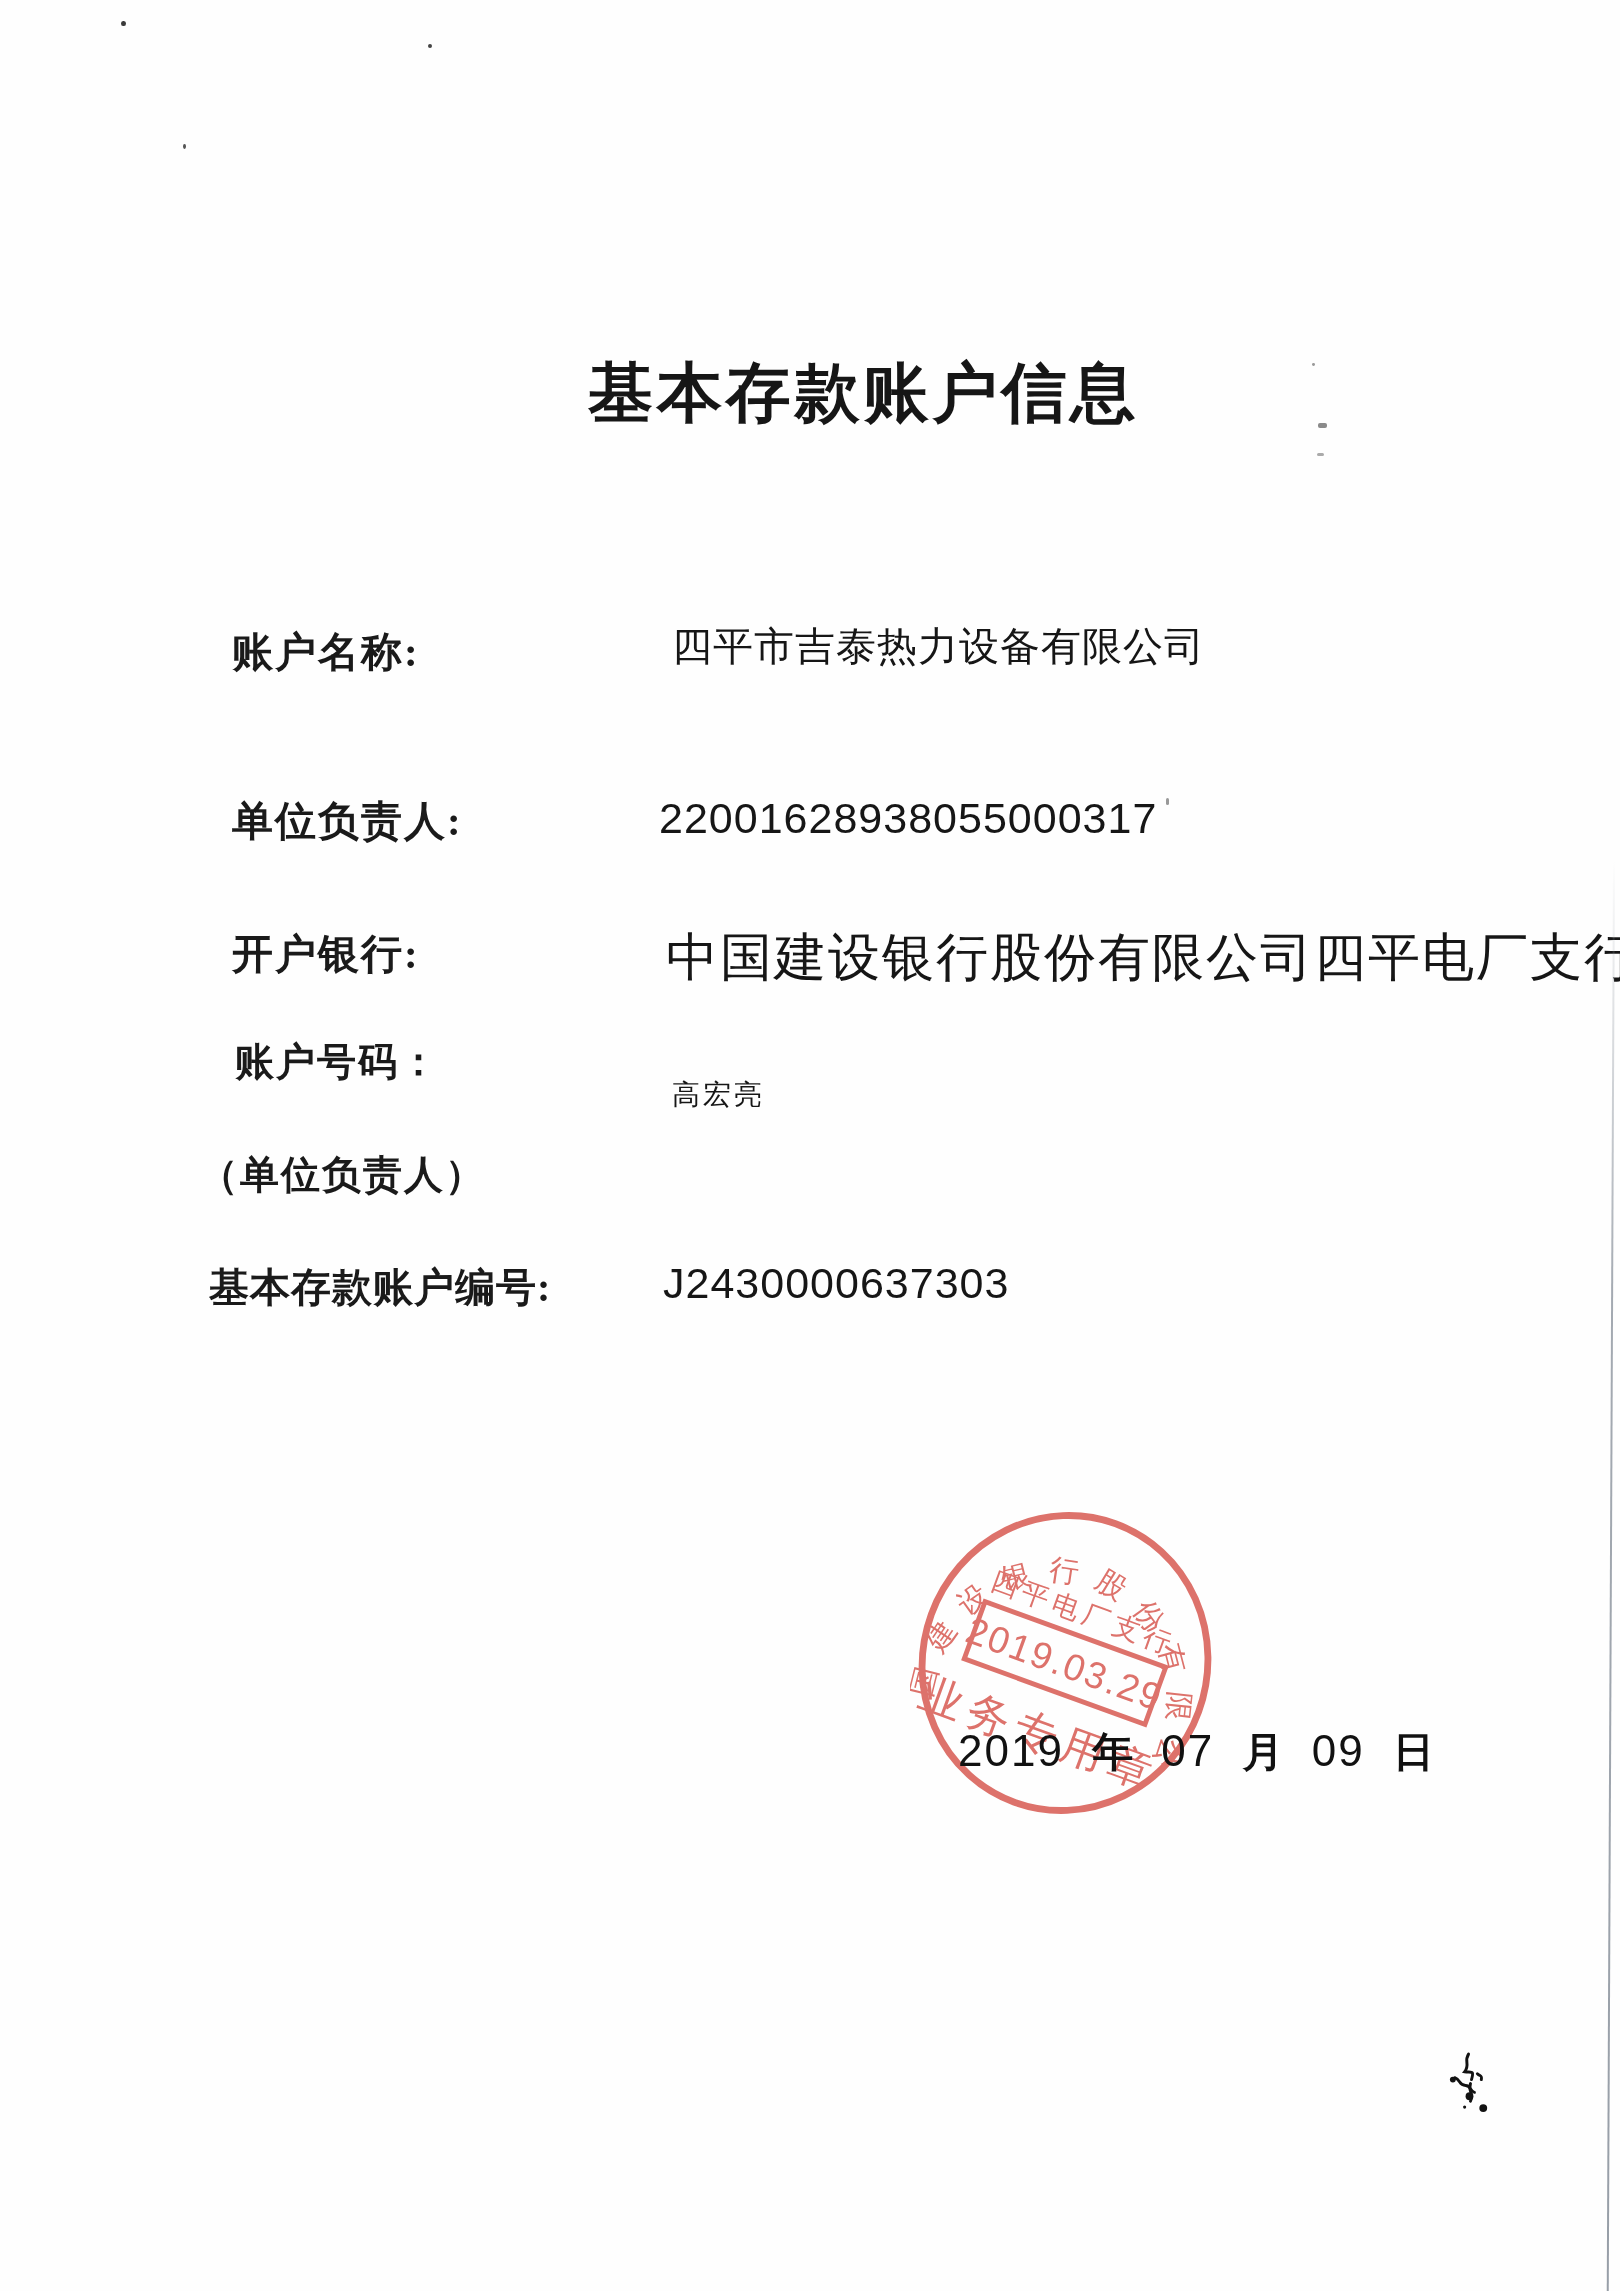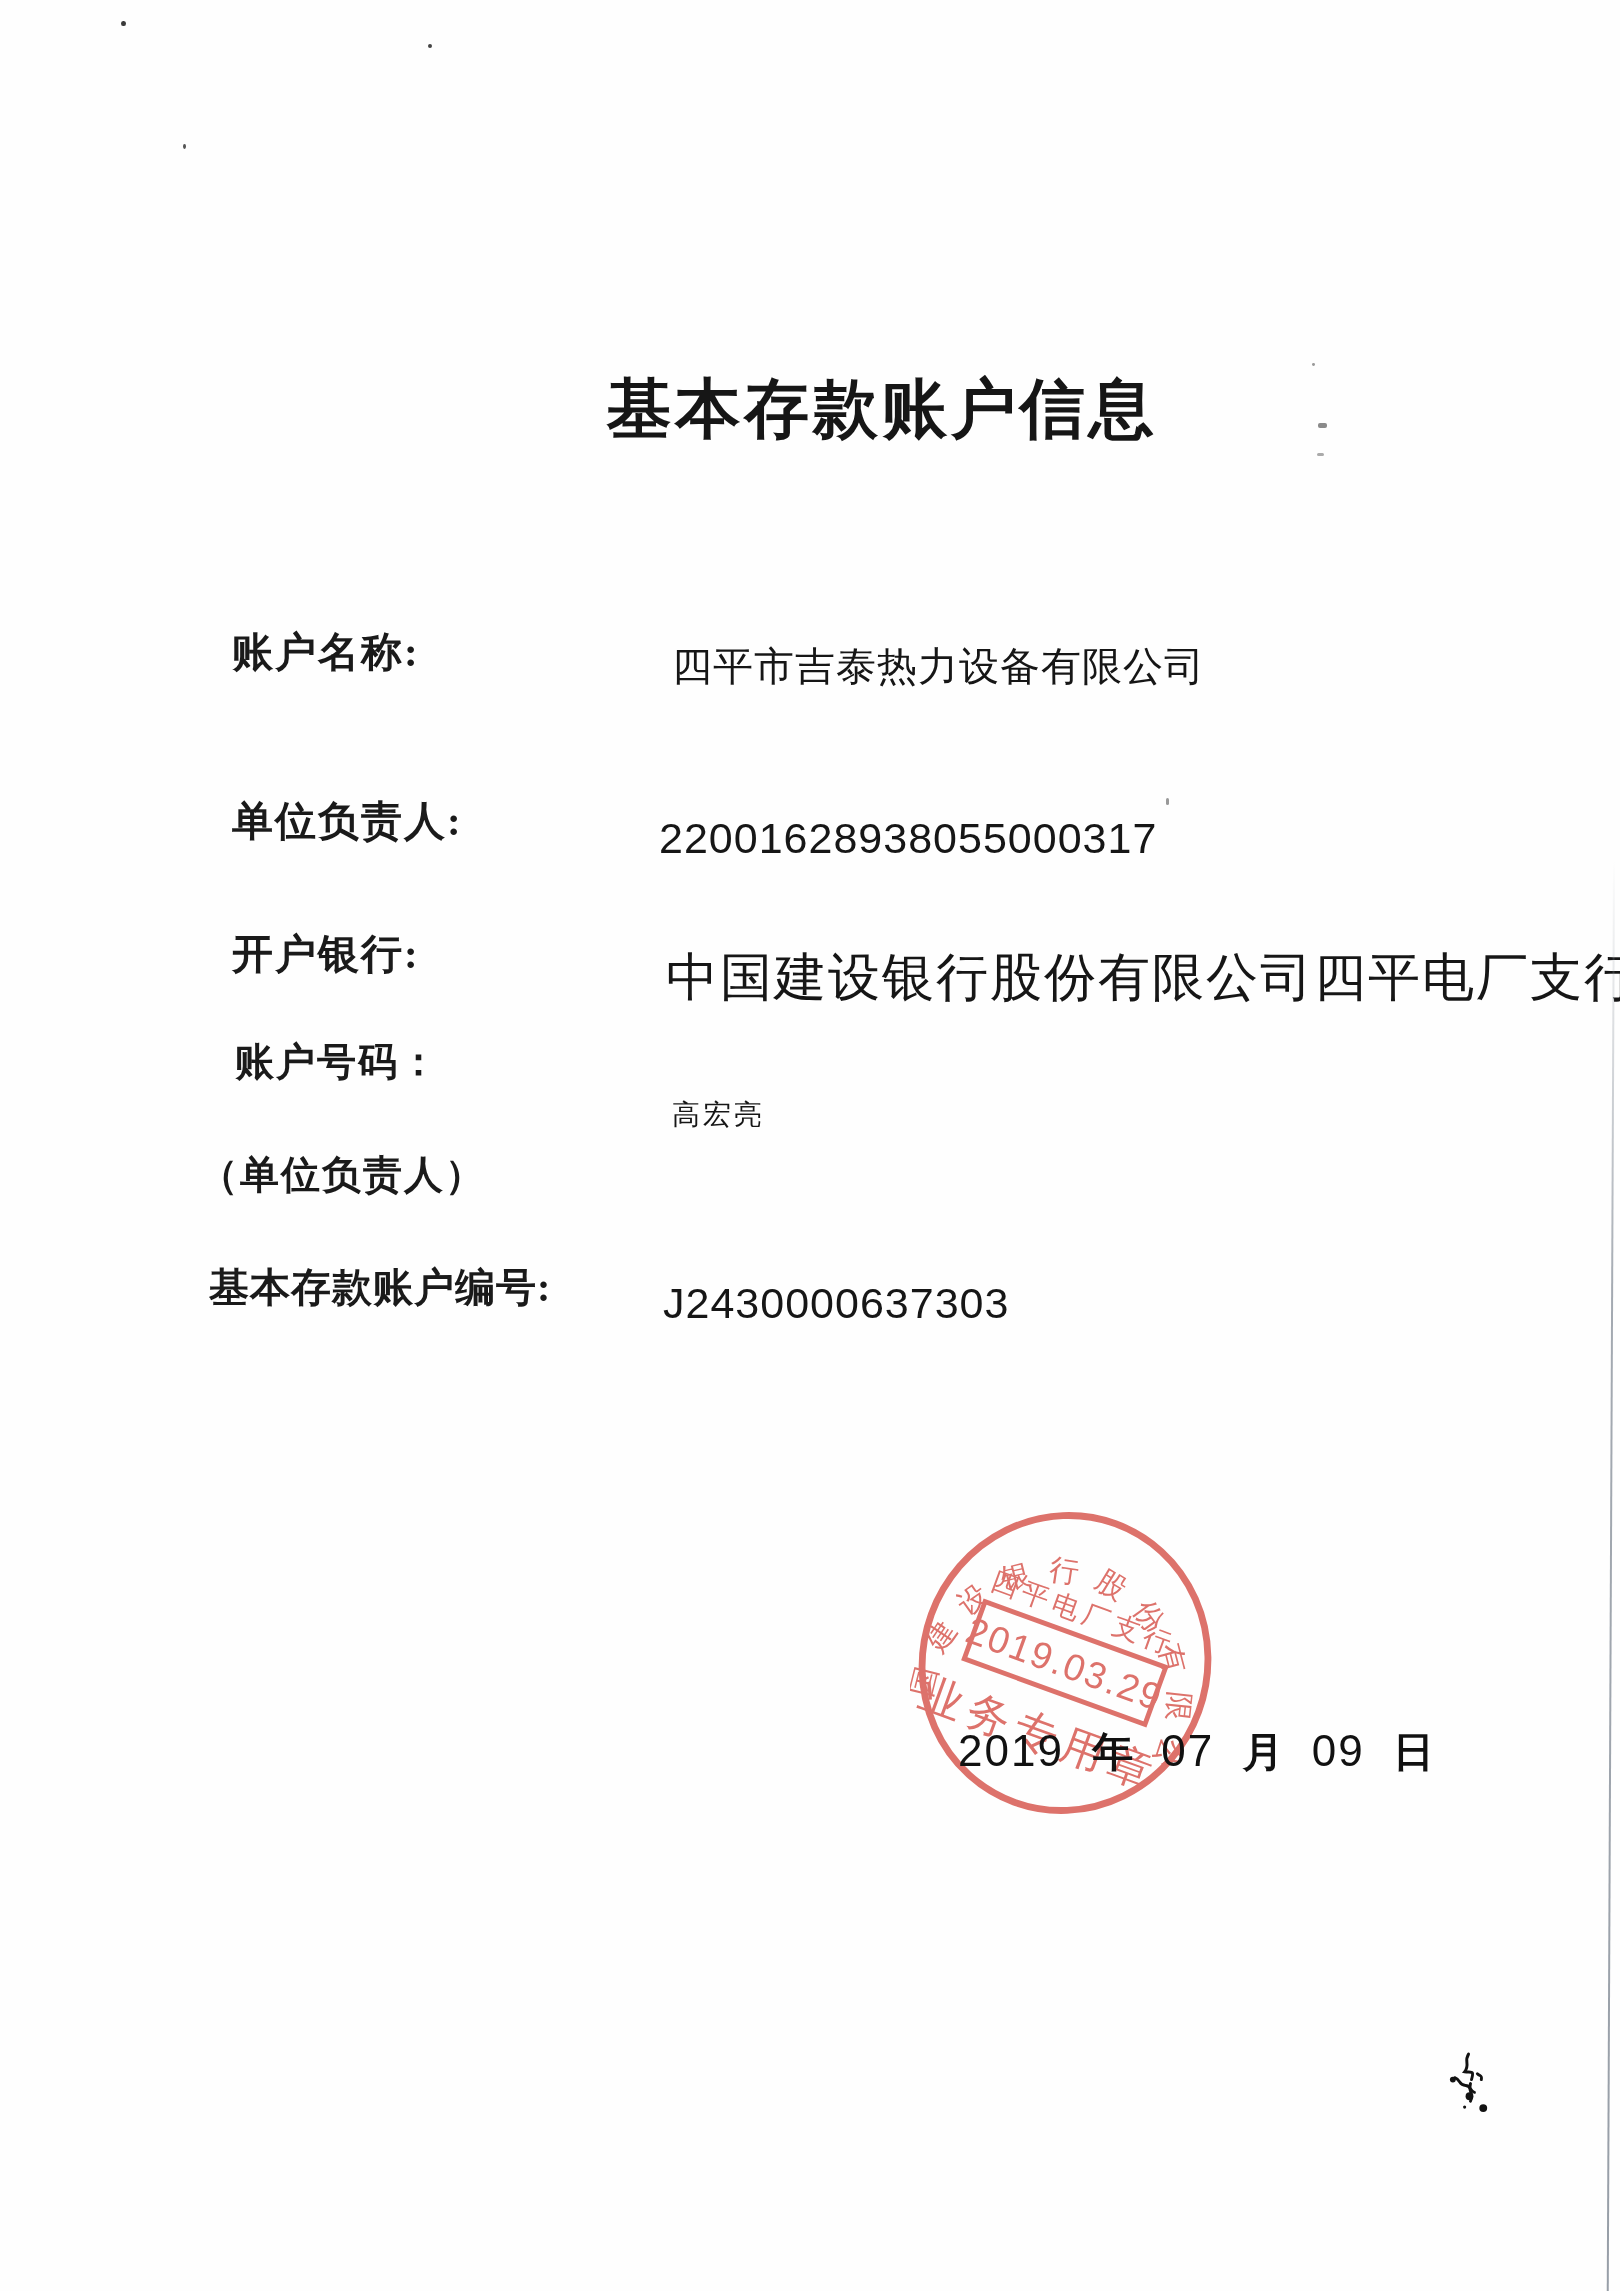--- a/index.html
+++ b/index.html
@@ -5,32 +5,32 @@
   html,body{margin:0;padding:0;background:#e8e8e8;}
   .page{
     position:relative;
     width:1620px;height:2292px;
     background:#fefefe;
     overflow:hidden;
     font-family:"Liberation Serif","DejaVu Serif",serif;
     color:#1c1c1c;
   }
   .doc-title{
-    position:absolute;left:588px;top:365px;width:588px;
+    position:absolute;left:588px;top:349px;width:588px;
     font-size:65px;font-weight:bold;letter-spacing:3.9px;
-    text-align:center;white-space:nowrap;
+    white-space:nowrap;
     color:#161616;
   }
   .field-label{
     position:absolute;font-size:41px;font-weight:bold;letter-spacing:2px;
     white-space:nowrap;color:#1a1a1a;
   }
   .field-value{
     position:absolute;font-size:40px;letter-spacing:1px;
-    white-space:nowrap;color:#161616;margin-top:20px;
+    white-space:nowrap;color:#161616;
   }
   .num{
     font-family:"Liberation Sans","DejaVu Sans",sans-serif;
     font-size:43px;letter-spacing:1px;font-weight:400;
   }
   .date-line{
     position:absolute;left:917px;top:1725px;width:476px;height:51px;
     display:flex;justify-content:space-between;align-items:baseline;
     font-size:44px;color:#111;z-index:5;white-space:nowrap;margin-left:41px;
   }

